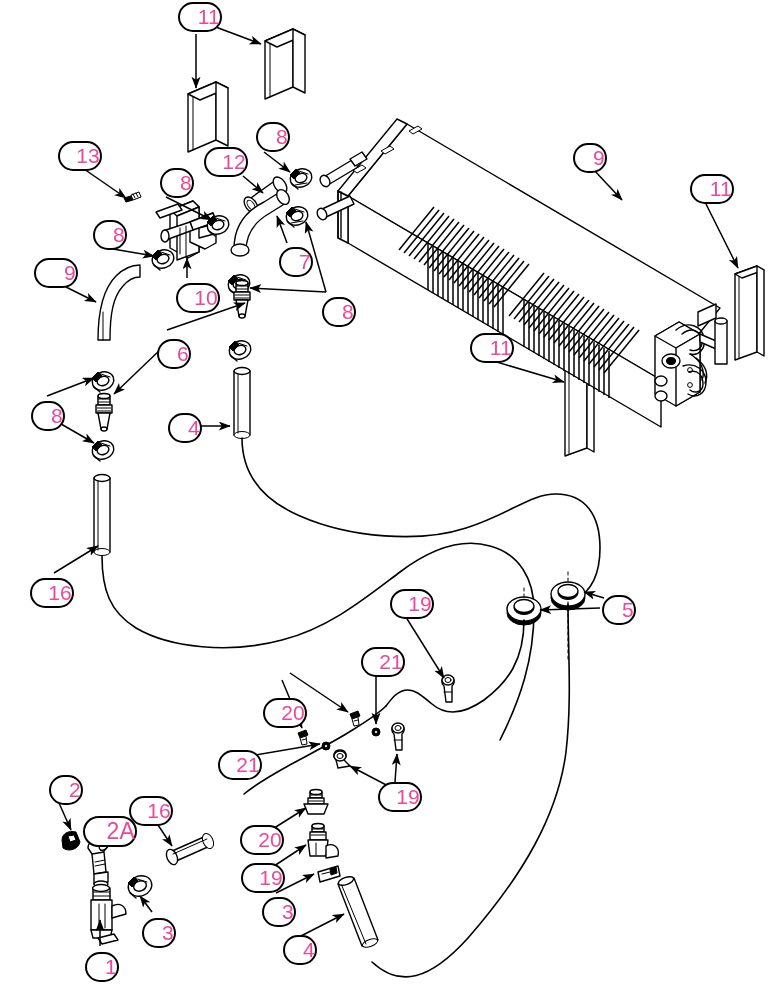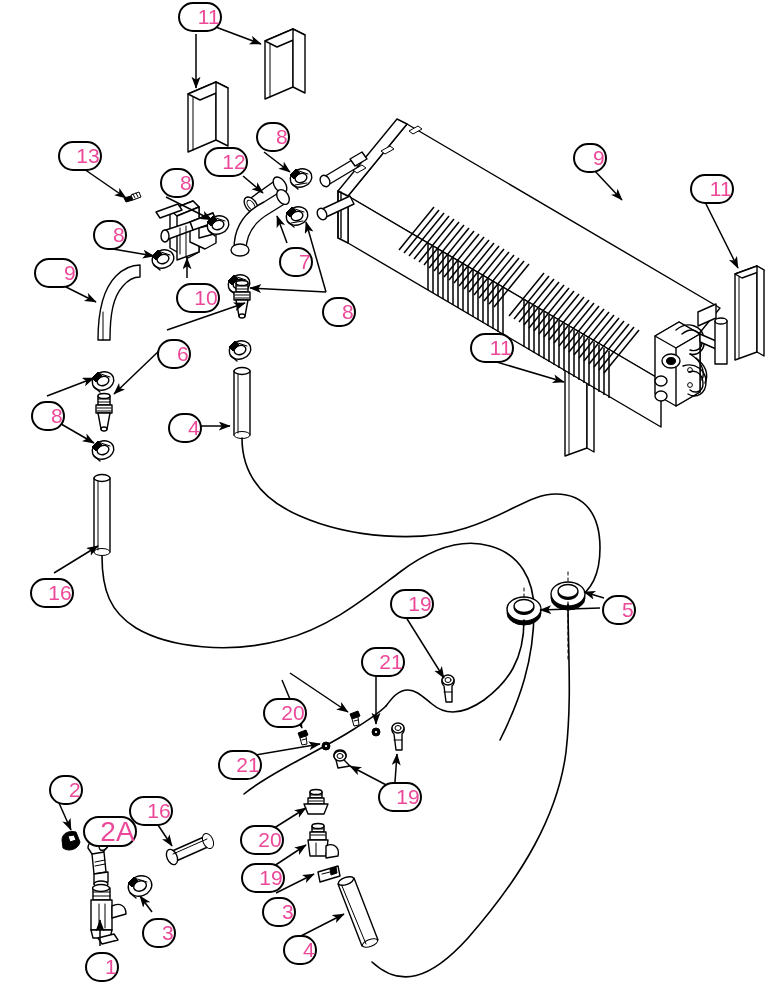--- a/index.html
+++ b/index.html
@@ -14,21 +14,21 @@
   .wh-t{fill:#fff;stroke:#000;stroke-width:1;stroke-linejoin:round;}
   .blk{fill:#000;stroke:#000;stroke-width:1;}
   .lead{fill:none;stroke:#000;stroke-width:1.5;}
   
   .callout{position:absolute;box-sizing:border-box;border:2px solid #000;background:#fff;
            border-radius:999px;display:flex;align-items:center;justify-content:flex-end;
            font-family:"Liberation Sans",sans-serif;font-weight:400;color:#ec4899;
            letter-spacing:.2px;}
   .callout.n1{width:34px;height:30px;font-size:21px;}
   .callout.n2{width:44px;height:30px;font-size:21px;}
-  .callout.n3{width:54px;height:31px;font-size:28px;}
+  .callout.n3{width:54px;height:31px;font-size:23px;}
 </style>
 </head>
 <body>
 
 <div id="stage">
 
   <svg id="art" viewBox="0 0 772 1000">
 
     <g>
       <path class="wh" d="M188,94 L216,82 L216,140 L188,152 Z"></path>

